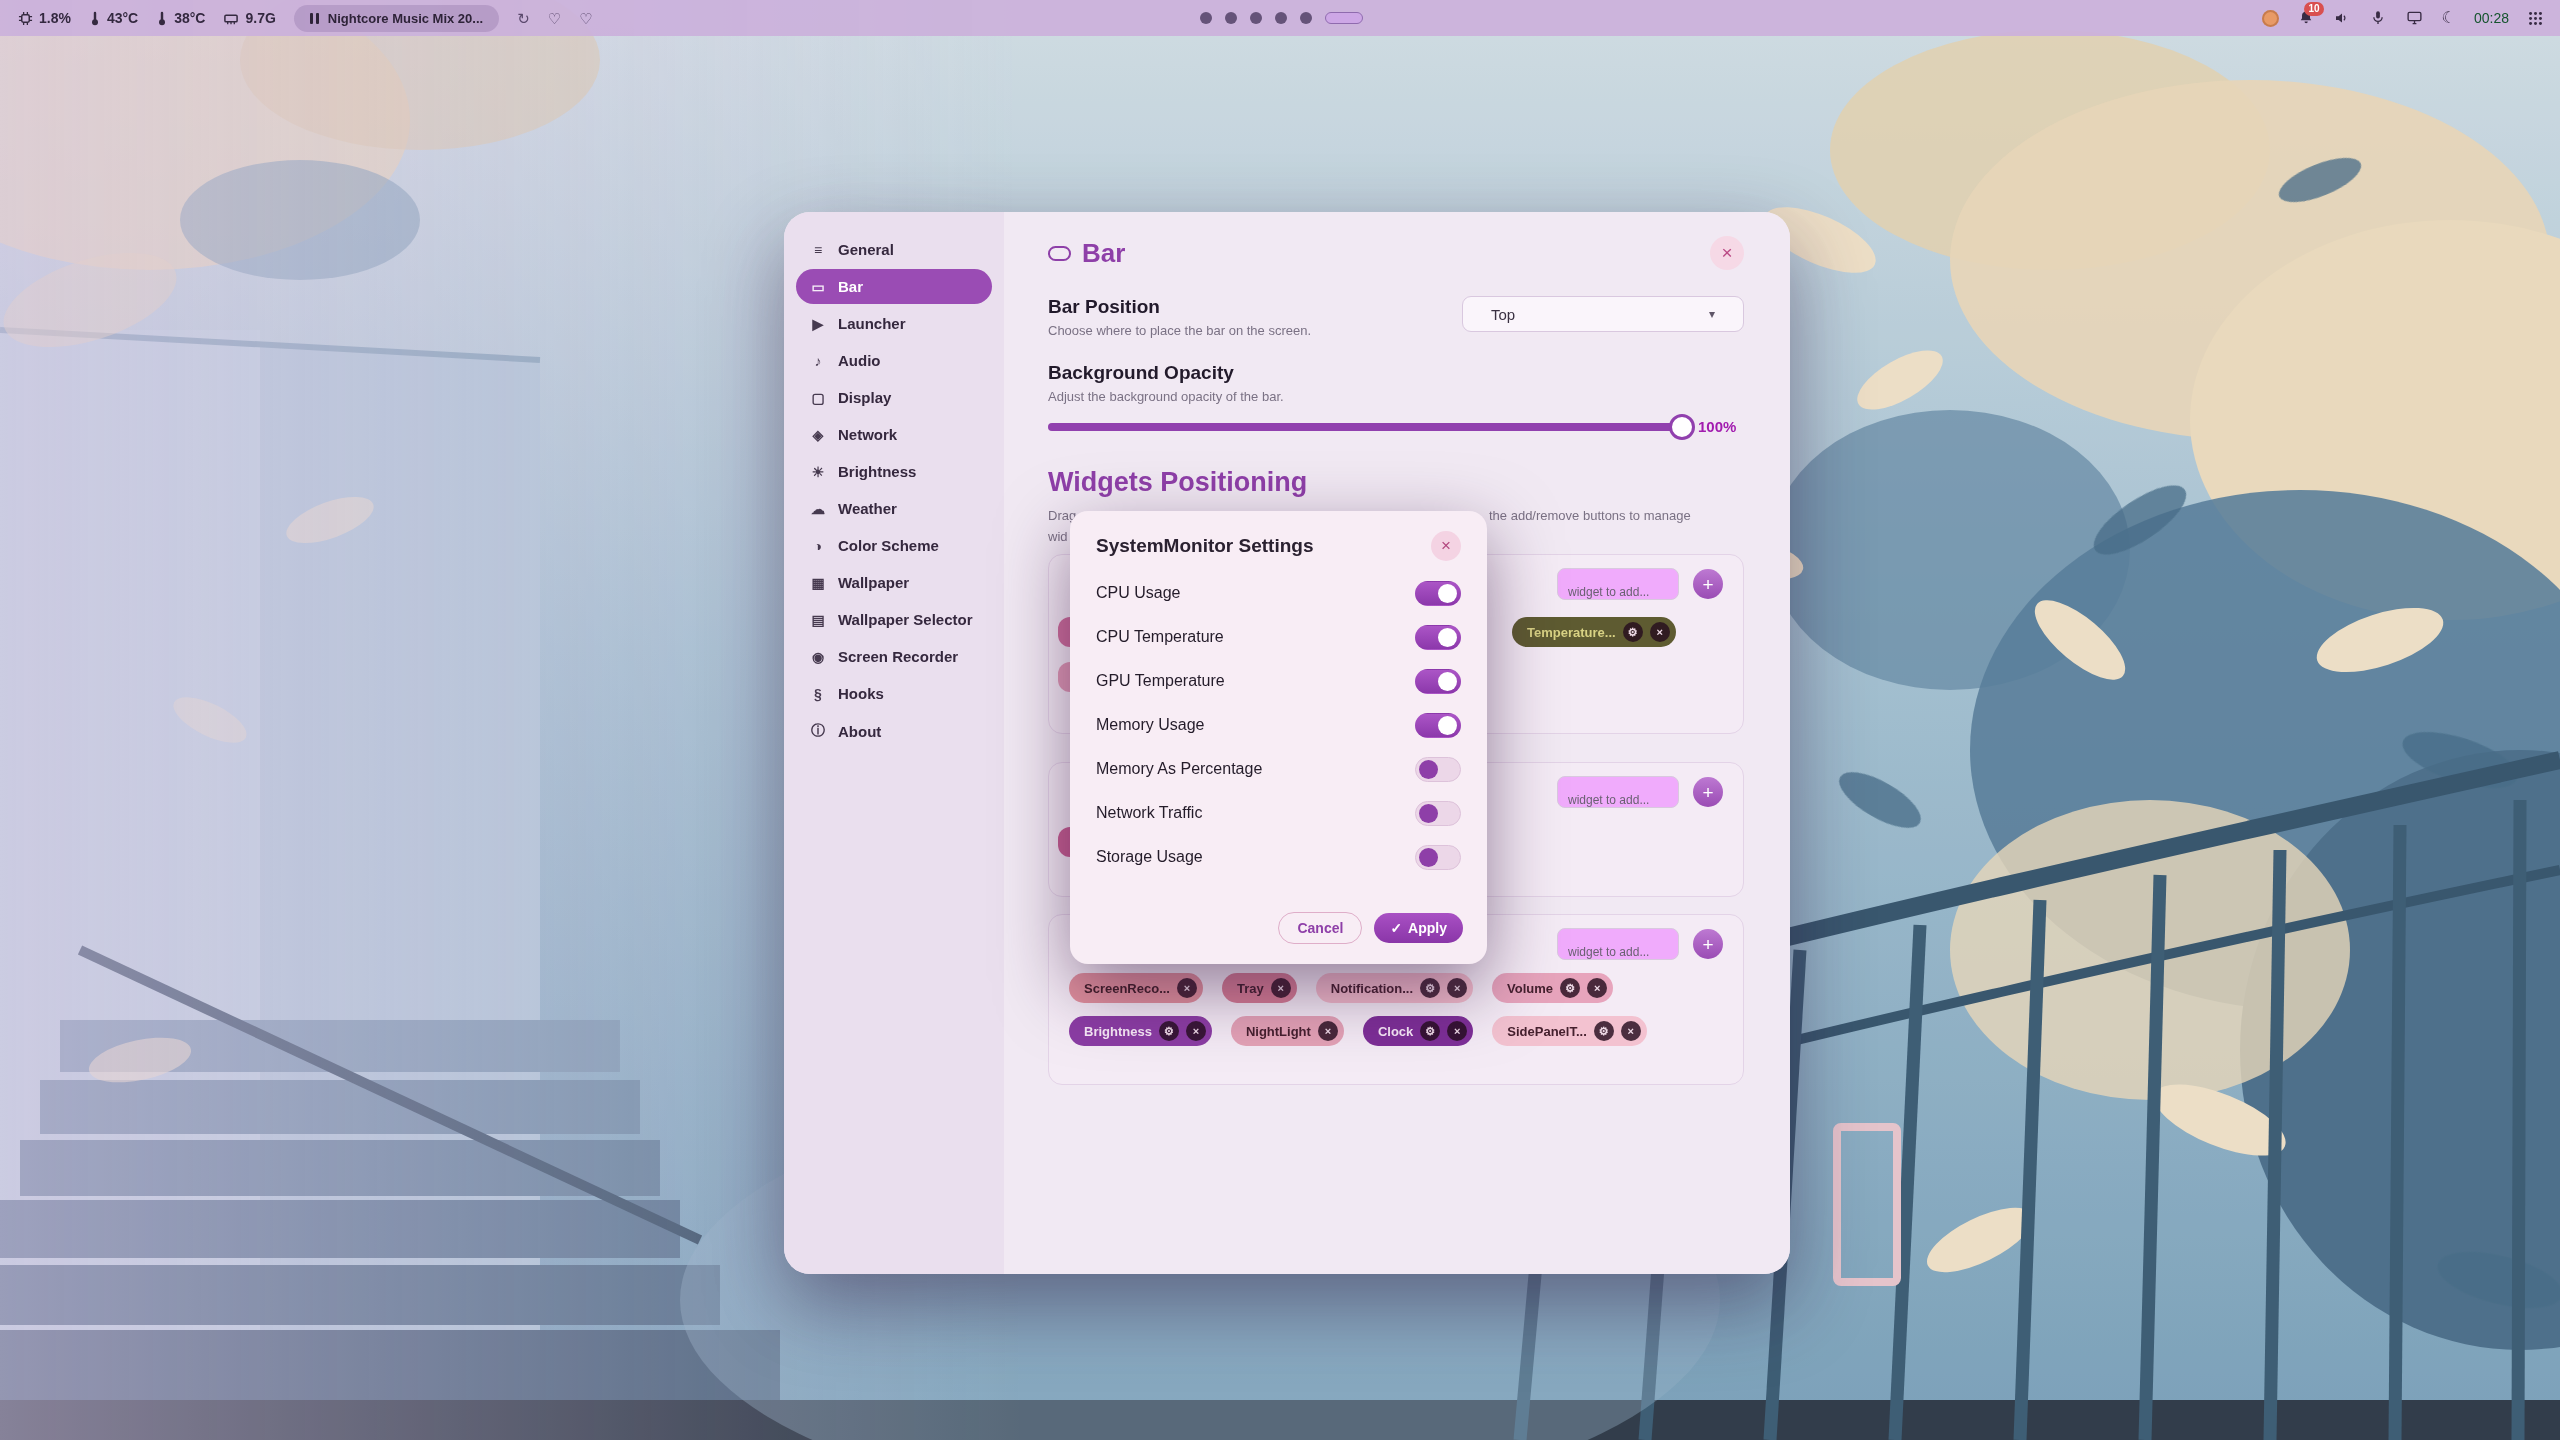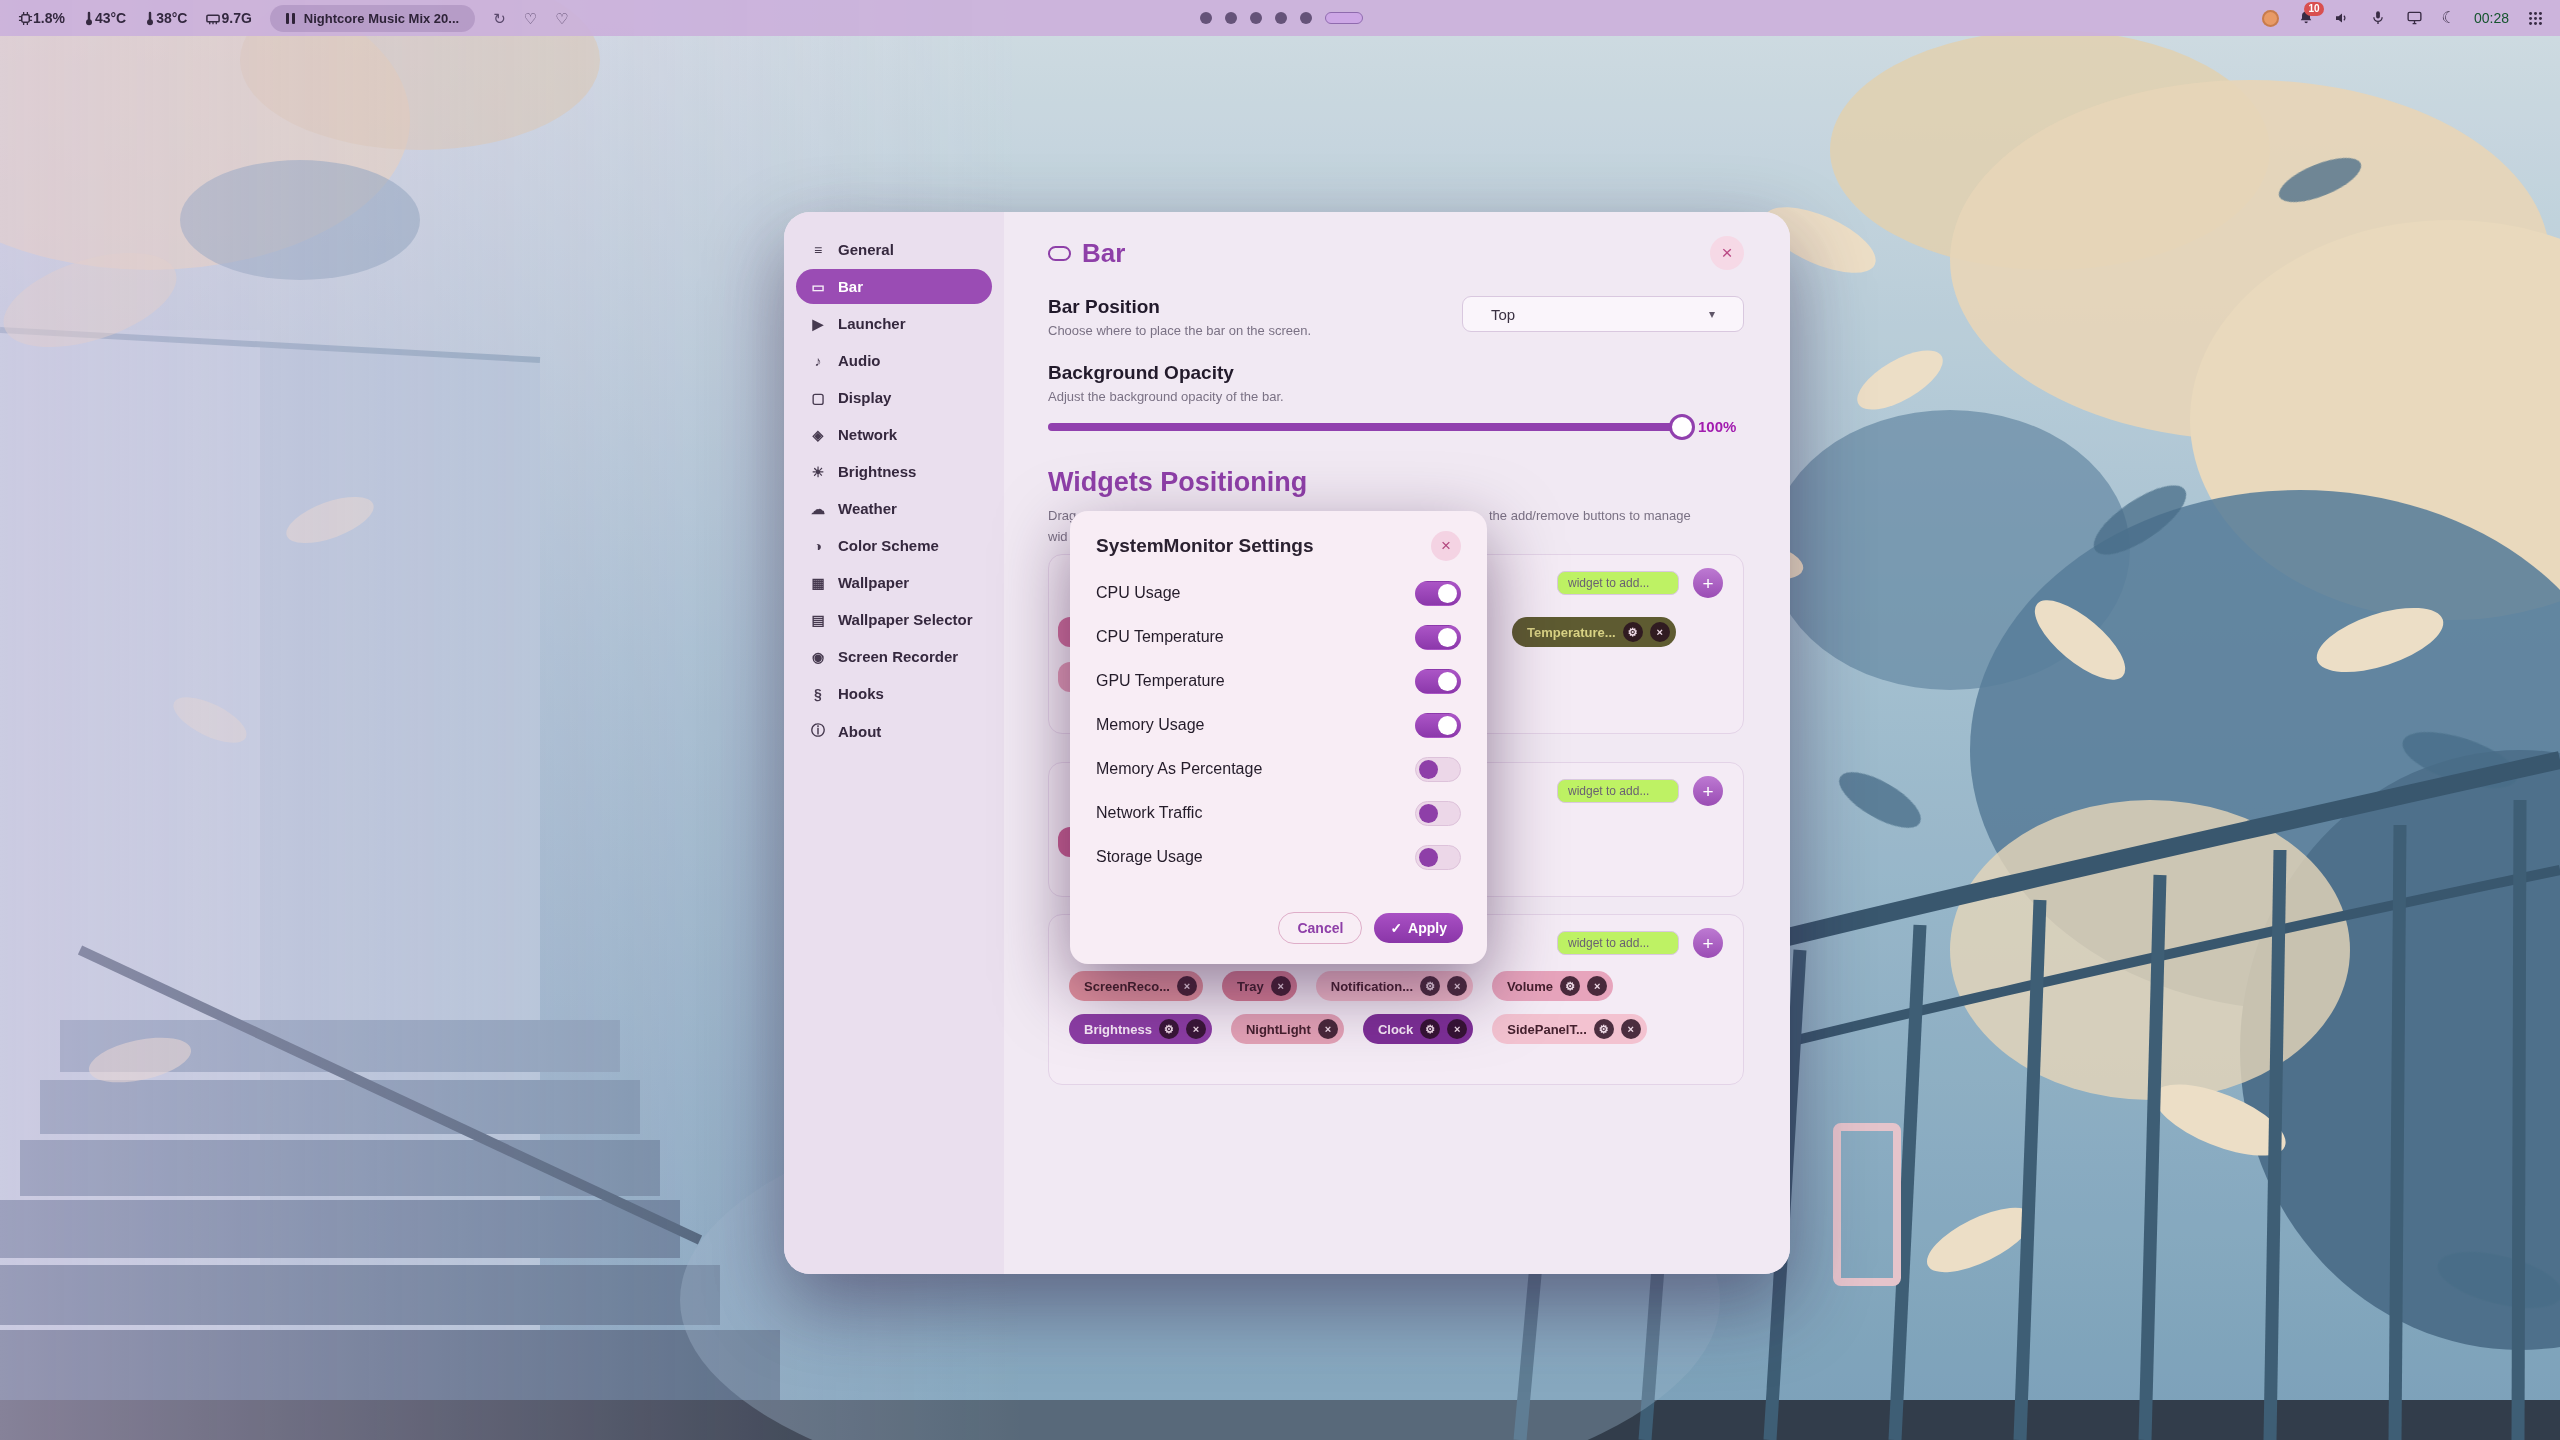--- a/index.html
+++ b/index.html
@@ -9,21 +9,21 @@
   
   .wp{position:absolute;inset:0;z-index:0;}
   .wp svg{display:block;width:2560px;height:1440px;}
 
   
   .topbar{position:absolute;top:0;left:0;right:0;height:36px;z-index:5;
     display:flex;align-items:center;background:rgba(203,177,219,0.92);}
   .tb-left{display:flex;align-items:center;gap:18px;padding-left:18px;flex:1;}
   .tb-center{display:flex;align-items:center;}
   .tb-right{display:flex;align-items:center;gap:18px;padding-right:16px;flex:1;justify-content:flex-end;}
-  .stat{display:flex;align-items:center;gap:0;font-size:14px;font-weight:700;color:#33283f;}
+  .stat{display:flex;align-items:center;gap:6px;font-size:14px;font-weight:700;color:#33283f;}
   .stat svg{display:block;}
   .media-pill{display:flex;align-items:center;gap:9px;background:rgba(104,72,136,0.22);
     border-radius:999px;padding:4px 16px;height:27px;}
   .pause{display:flex;gap:3px;}
   .pause i{display:block;width:3px;height:11px;background:#2e2338;border-radius:1px;}
   .media-title{font-size:13px;font-weight:600;color:#2e2338;}
   .media-ico{font-size:15px;color:#463659;opacity:.85;line-height:1;}
   .ws-dots{display:flex;align-items:center;gap:13px;margin-right:13px;}
   .ws-dot{width:12px;height:12px;border-radius:50%;background:#4e3d63;opacity:.82;}
   .ws-active{width:38px;height:12px;border-radius:999px;background:#cda7e6;border:1px solid #8f6bae;}
@@ -67,22 +67,22 @@
   .frag1{position:absolute;left:0;top:0;}
   .frag2{position:absolute;left:441px;top:0;}
   .frag3{position:absolute;left:0;top:21px;}
   .sec-card{position:relative;background:#f4ebf5;border:1px solid #e3d3e7;border-radius:14px;
     padding:13px 20px;}
   .sec-card.s1{height:180px;margin-bottom:28px;}
   .sec-card.s2{height:135px;margin-bottom:17px;}
   .sec-card.s3{height:171px;}
   .sec-head{display:flex;align-items:center;gap:14px;}
   .sec-label{font-size:17px;font-weight:700;color:#221a2b;}
-  .mini-dd{margin-left:auto;width:122px;height:24px;background:#bef264;border:1px solid #d9c8df;
-    border-radius:8px;display:flex;align-items:center;padding:0 10px;font-size:12px;color:#6a6172;
+  .mini-dd{margin-left:auto;width:122px;height:32px;background:#f0abfc;border:1px solid #d9c8df;
+    border-radius:8px;display:flex;align-items:flex-end;padding:0 10px;font-size:12px;color:#6a6172;
     white-space:nowrap;overflow:hidden;cursor:pointer;}
   .add-btn{width:30px;height:30px;border-radius:50%;border:none;cursor:pointer;flex-shrink:0;
     background:linear-gradient(180deg,#bd79d2,#9a4cb4);color:#fff;font-size:19px;line-height:1;
     display:flex;align-items:center;justify-content:center;}
   .chips{display:flex;flex-wrap:wrap;gap:15px 19px;margin-top:13px;}
   .chip{height:30px;border-radius:999px;display:inline-flex;align-items:center;gap:7px;
     padding:0 6px 0 15px;font-size:13px;font-weight:600;cursor:grab;}
   .chip-btn{width:20px;height:20px;border-radius:50%;background:rgba(38,14,30,0.82);color:#f0dce8;
     font-size:11px;line-height:1;display:flex;align-items:center;justify-content:center;cursor:pointer;}
   .chip-gear{display:none;}

